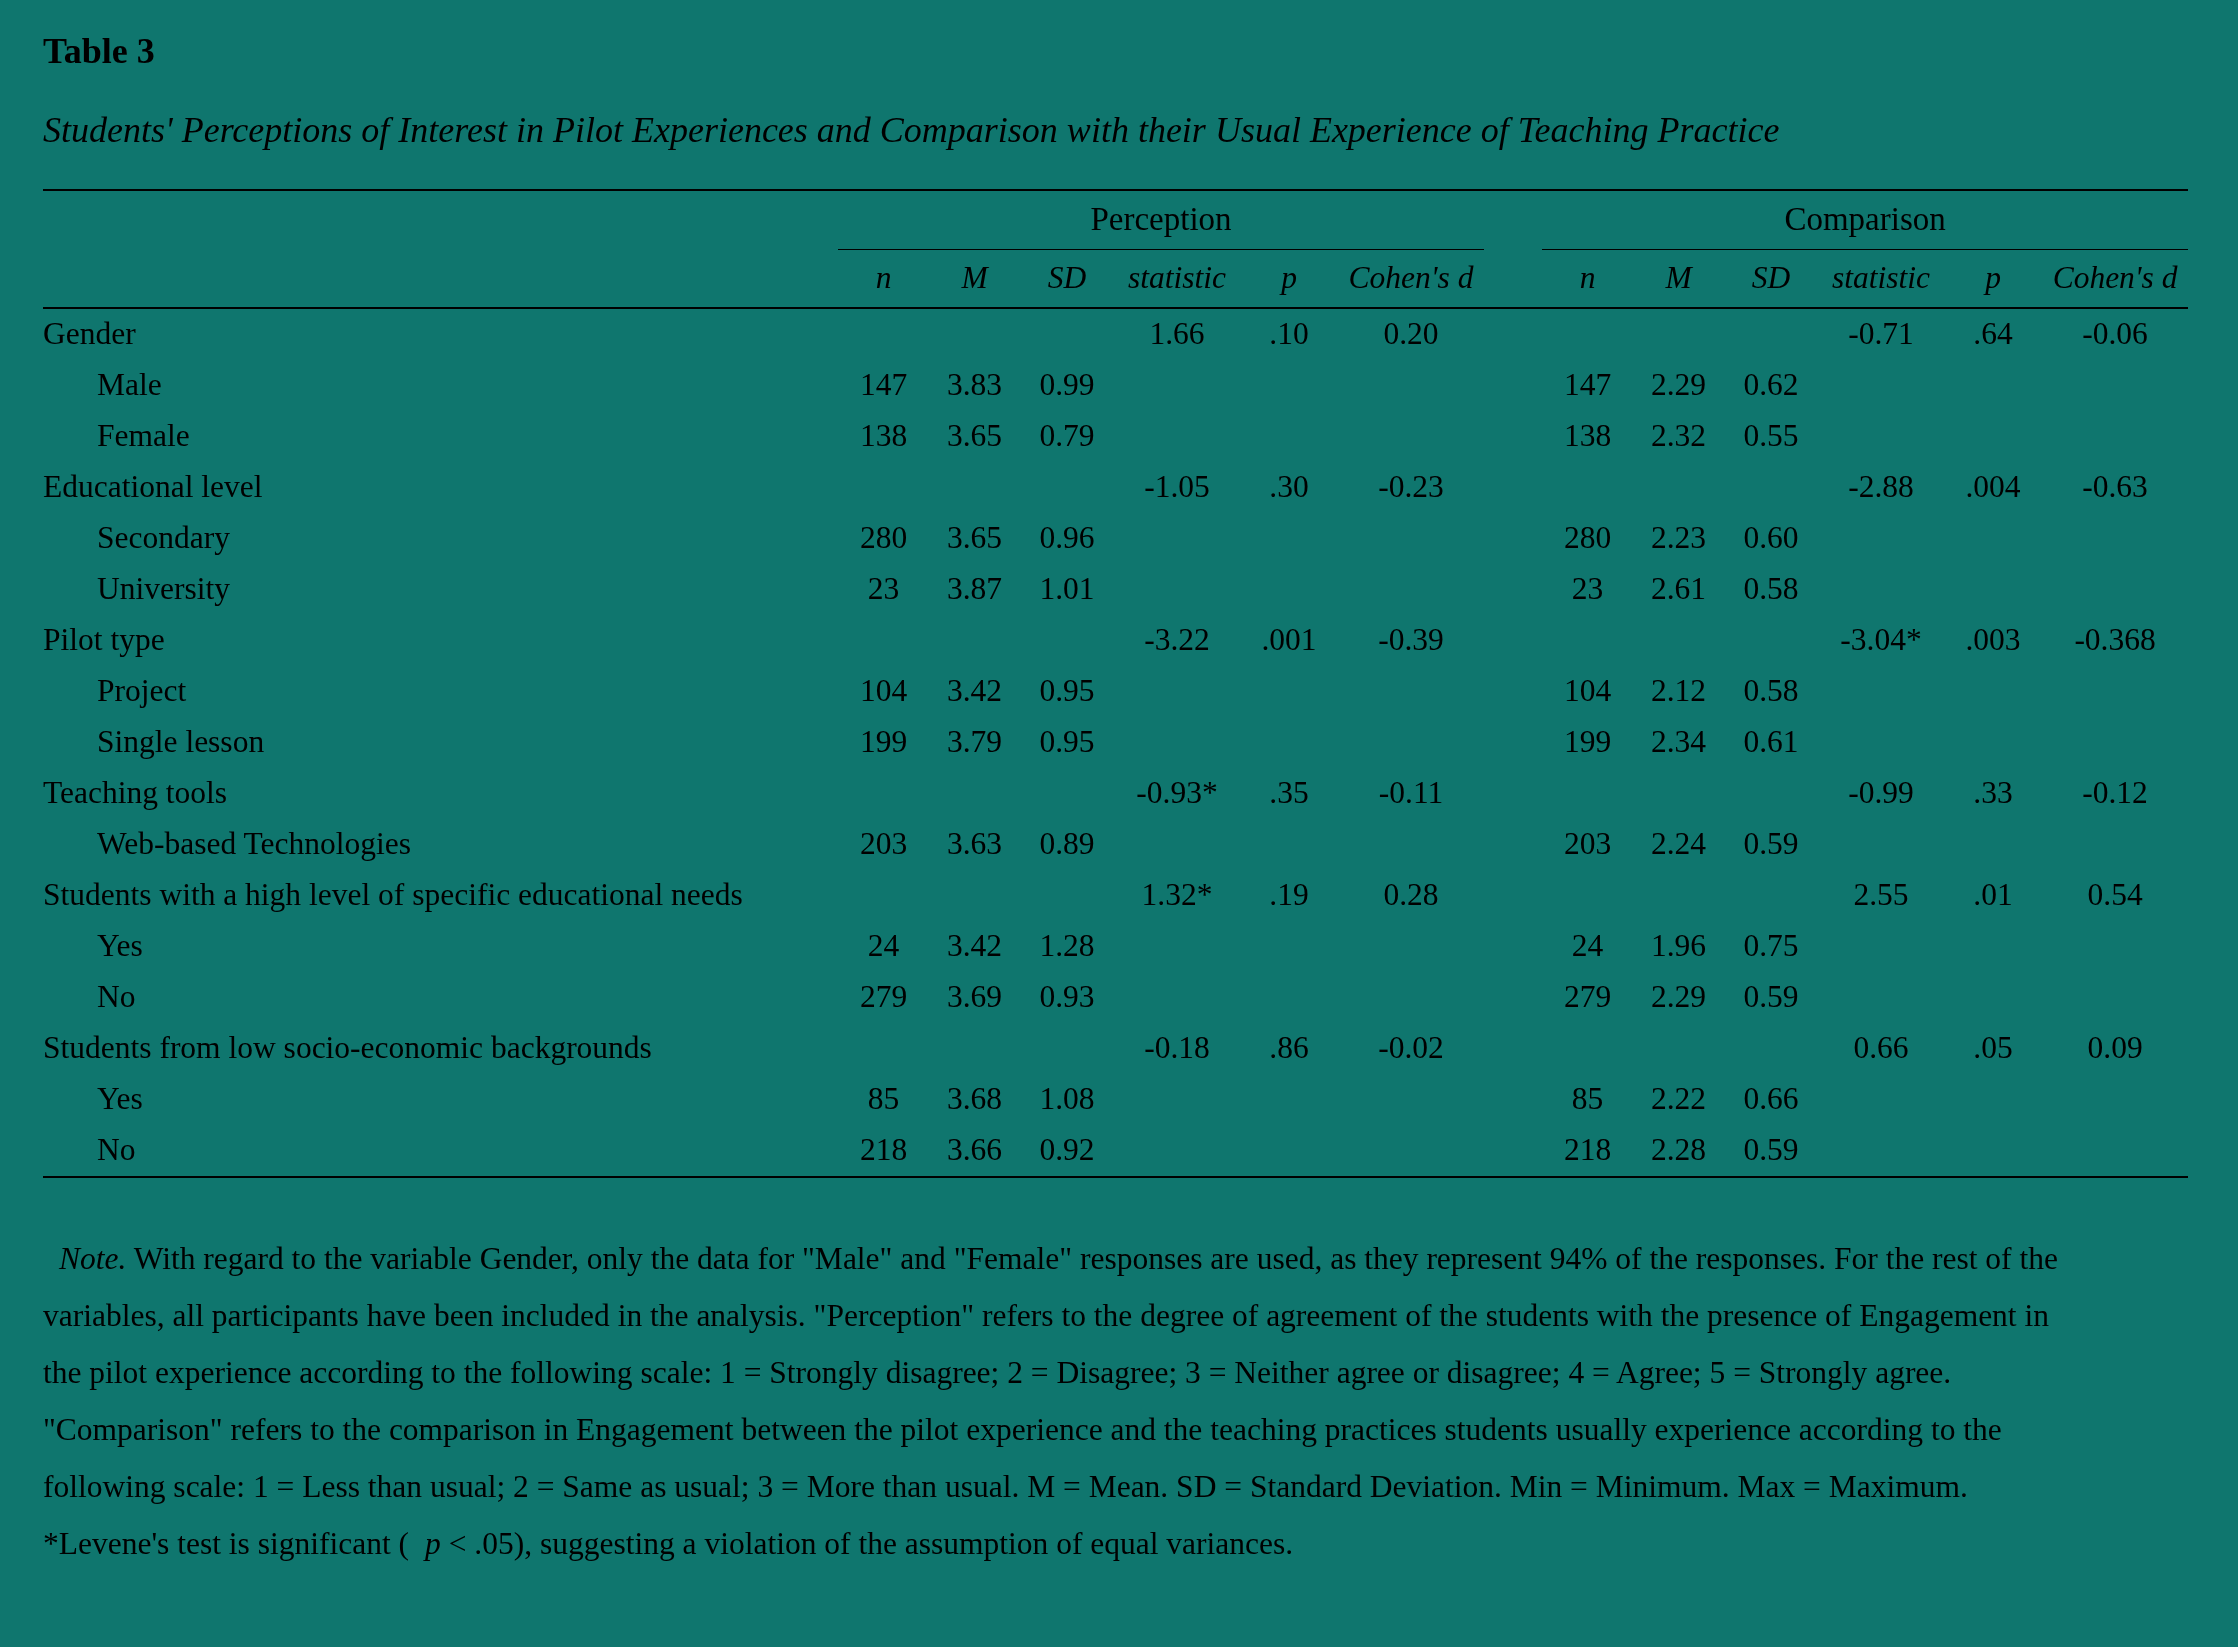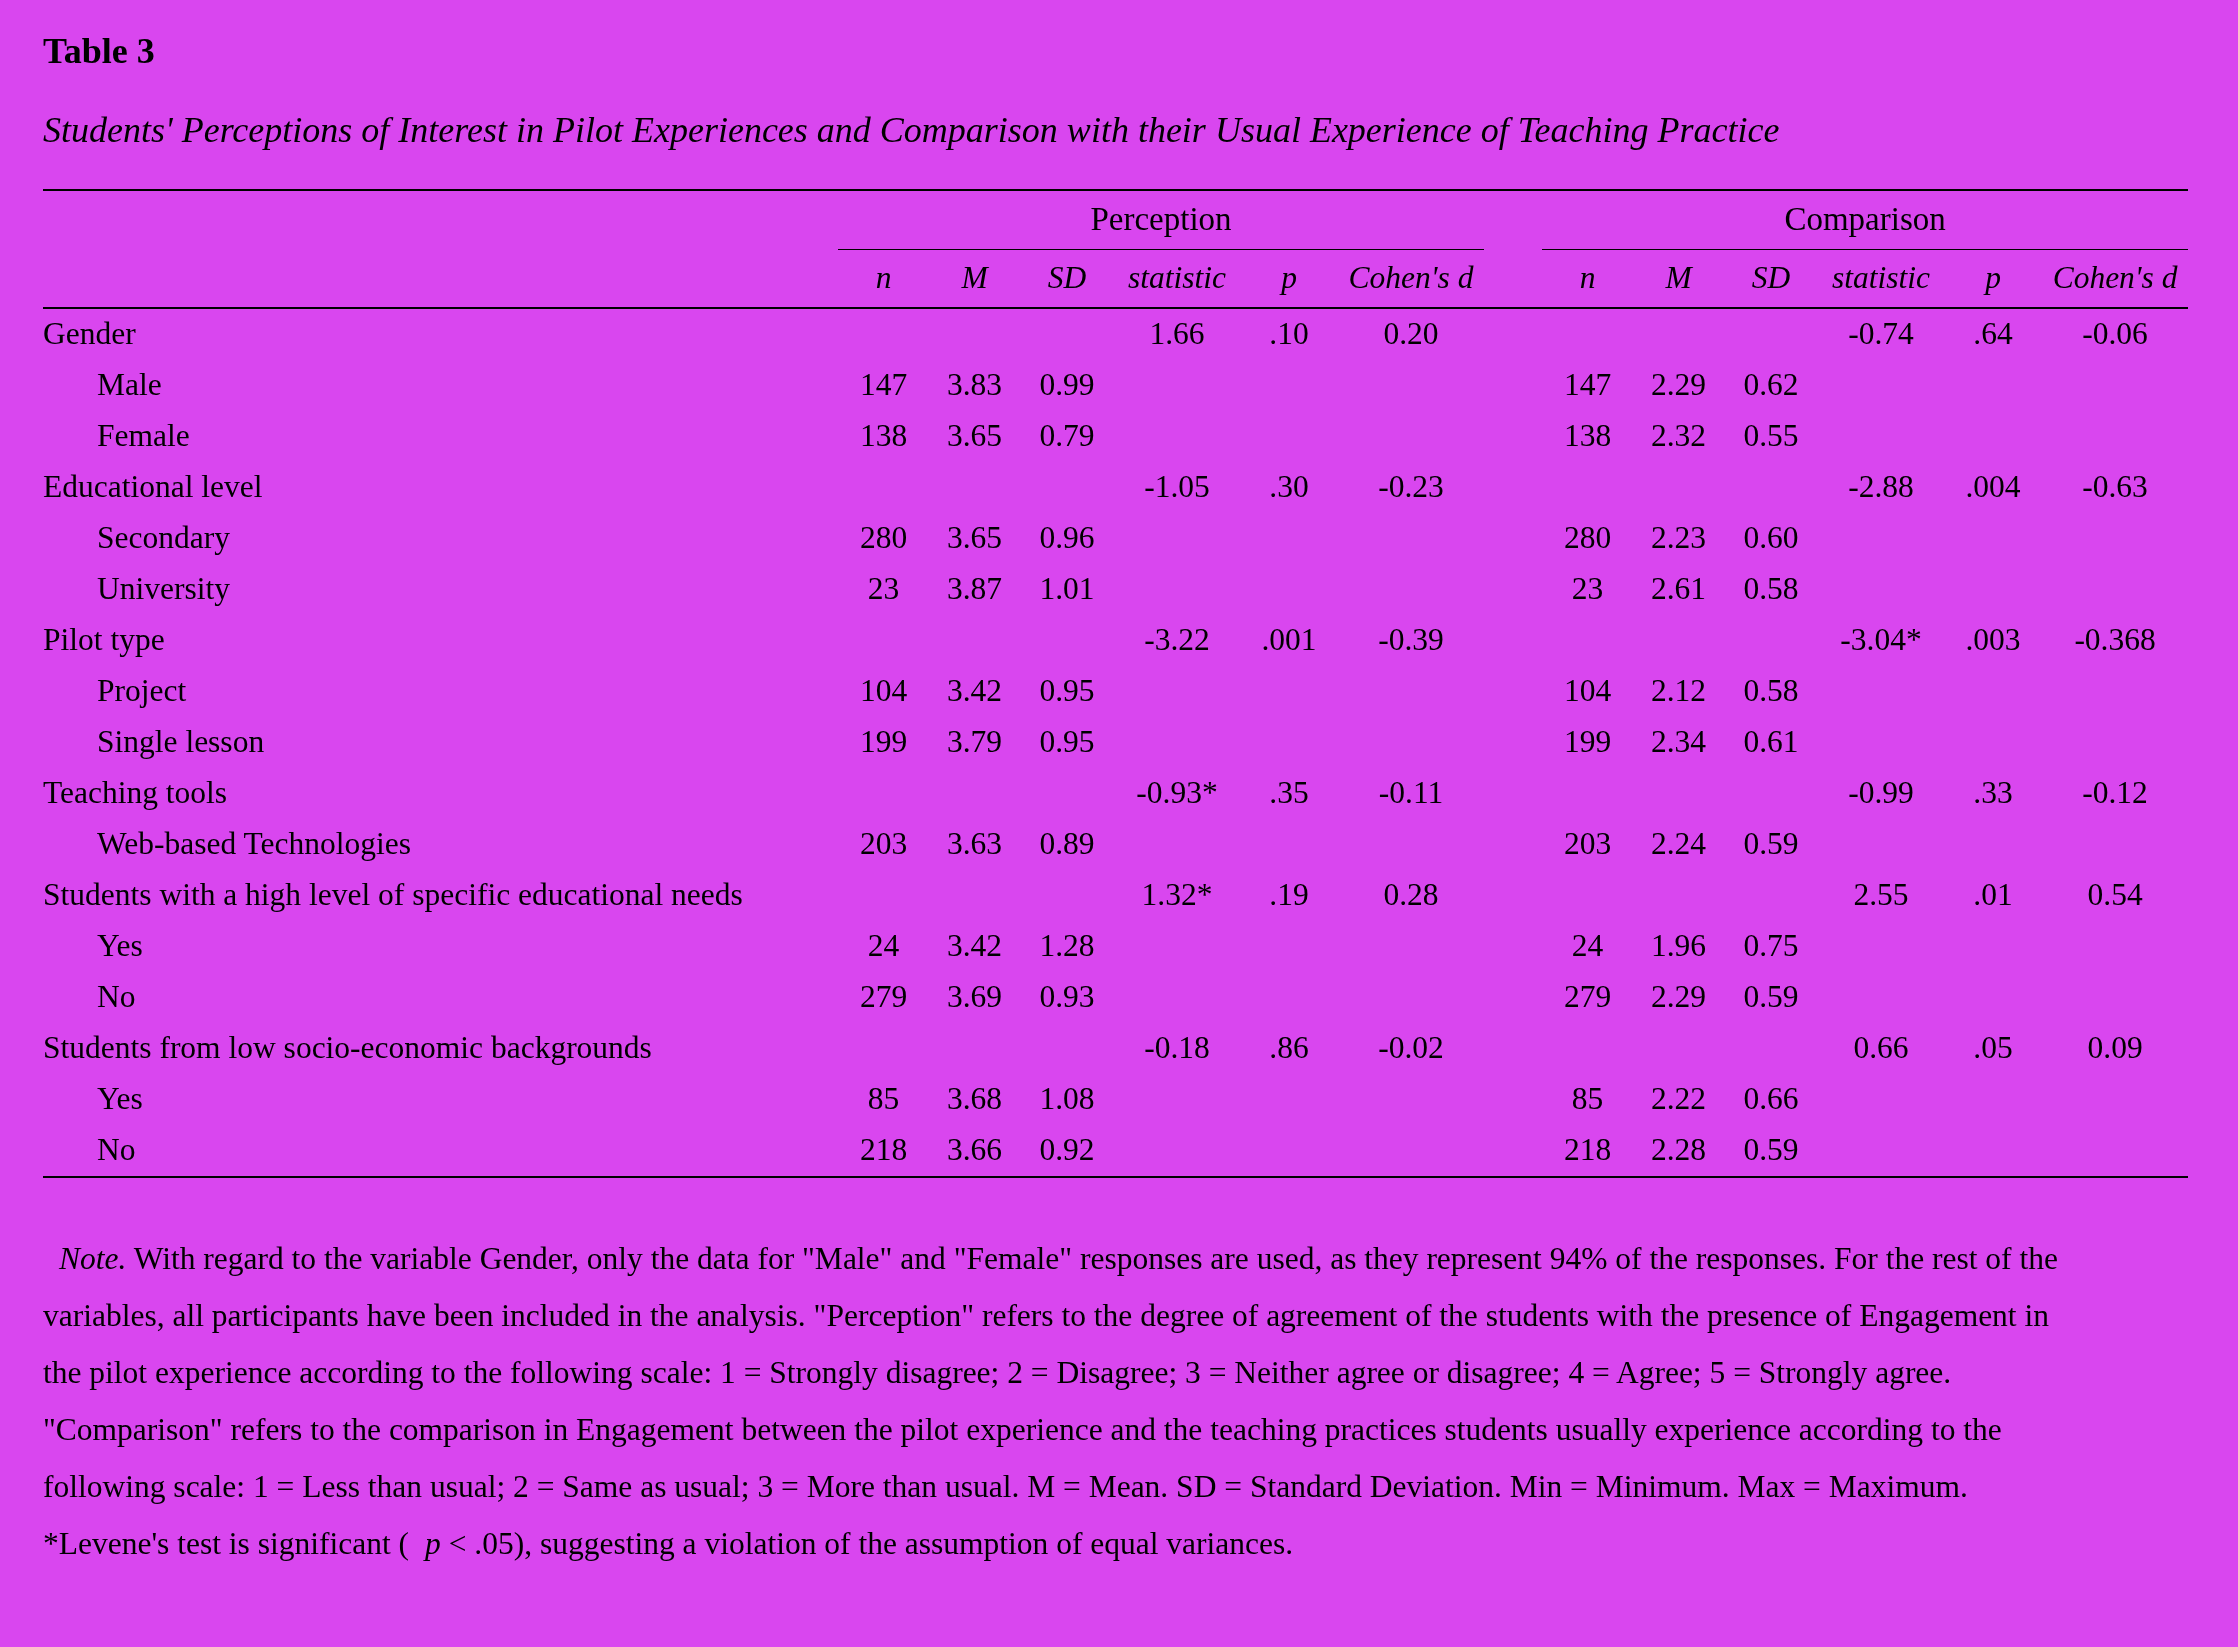--- a/index.html
+++ b/index.html
@@ -10,21 +10,21 @@
     height: 1648px;
     overflow: hidden;
   }
   .page {
     box-sizing: border-box;
     width: 2239px;
     height: 1648px;
     padding: 28px 43px 0 43px;
     font-family: "Liberation Serif", "DejaVu Serif", serif;
     color: #000000;
-    background: #d946ef;
+    background: #0f766e;
   }
   .table-label {
     font-size: 36px;
     font-weight: bold;
     line-height: 47px;
     white-space: nowrap;
   }
   .table-title {
     font-size: 36px;
     font-style: italic;
@@ -125,21 +125,21 @@
           <td></td>
           <td></td>
           <td></td>
           <td>1.66</td>
           <td>.10</td>
           <td>0.20</td>
           <td class="spacer"></td>
           <td></td>
           <td></td>
           <td></td>
-          <td>-0.74</td>
+          <td>-0.71</td>
           <td>.64</td>
           <td>-0.06</td>
         </tr>
         <tr>
           <td class="stub indent">Male</td>
           <td>147</td>
           <td>3.83</td>
           <td>0.99</td>
           <td></td>
           <td></td>

